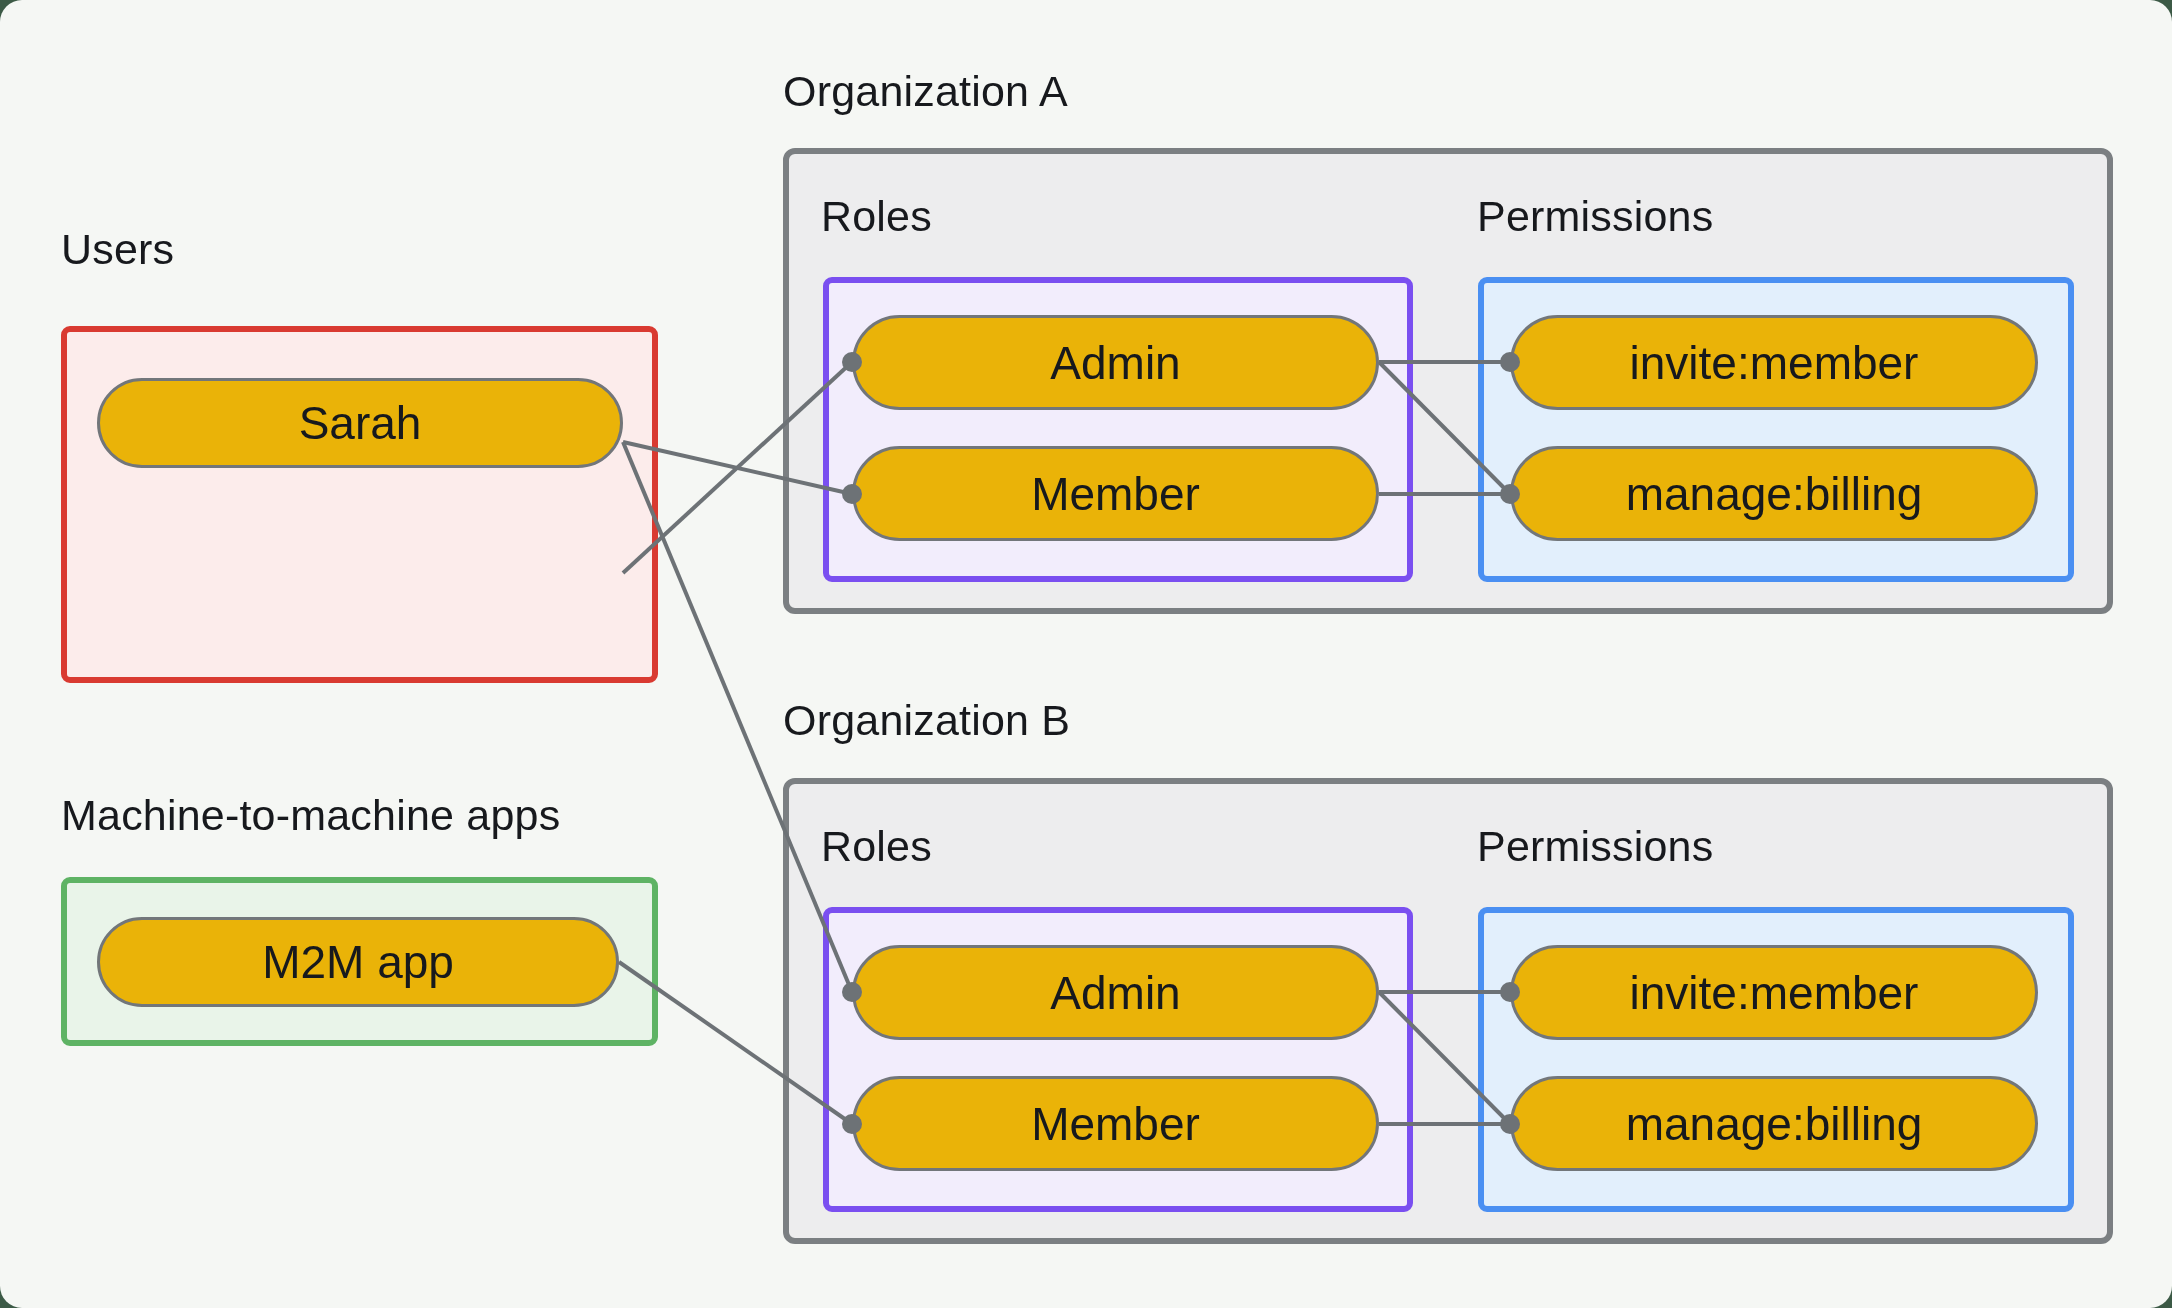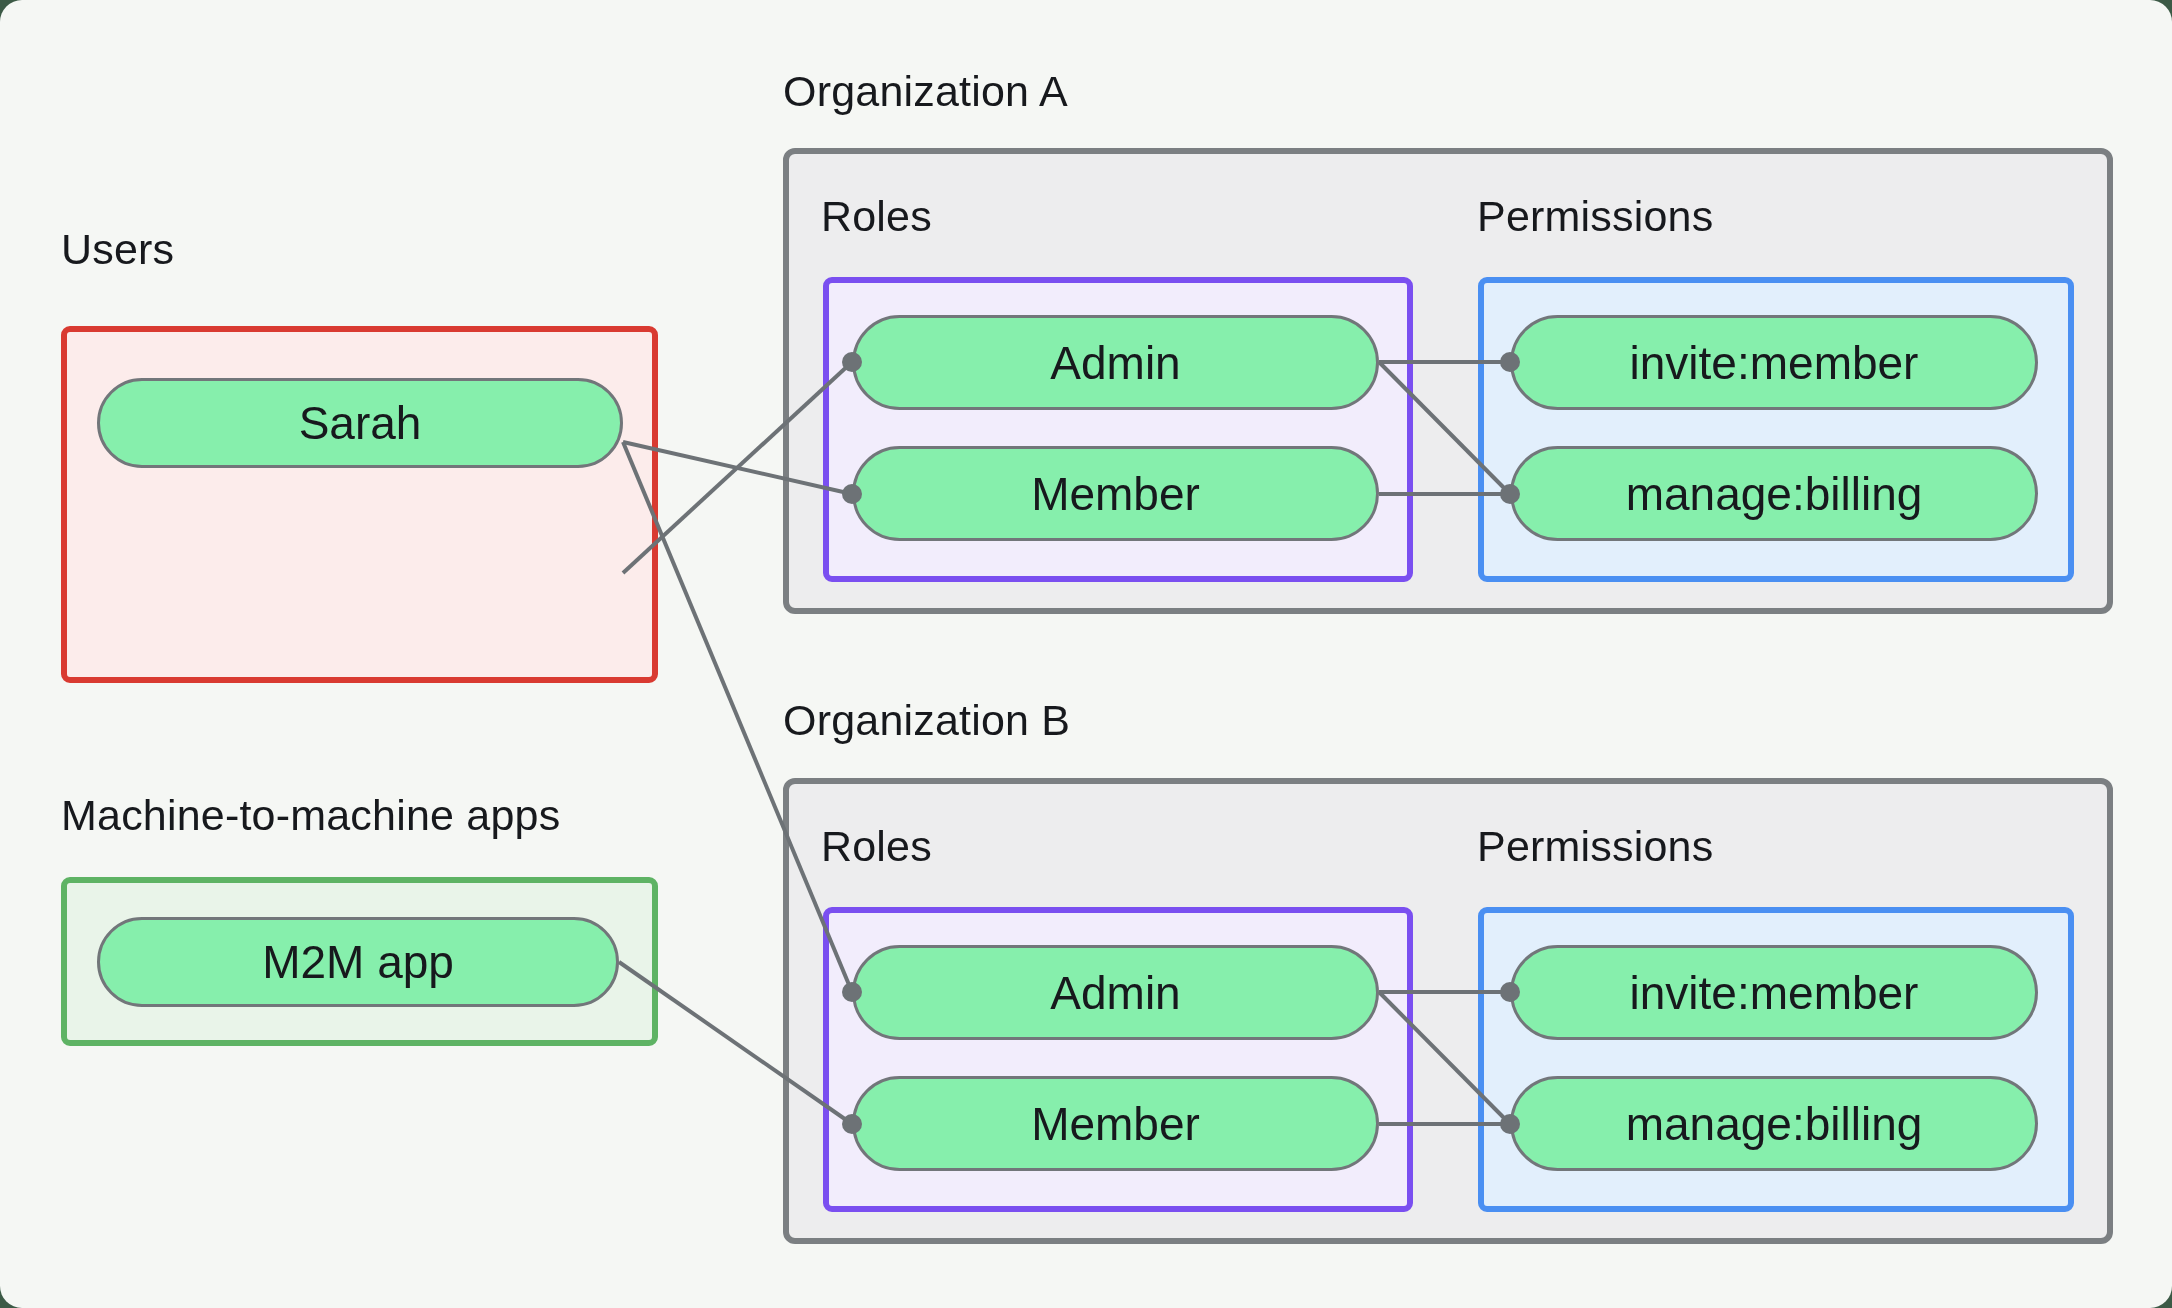--- a/index.html
+++ b/index.html
@@ -18,21 +18,21 @@
     position:absolute;color:#17191d;font-size:43px;line-height:1.1;
     letter-spacing:0.2px;white-space:nowrap;z-index:5;
   }
   .group{position:absolute;border-radius:9px;z-index:1;}
   .group.users{border:6px solid #d93a31;background:#fceceb;}
   .group.m2m{border:6px solid #5eb364;background:#e9f4e9;}
   .group.org{border:6px solid #7b7f82;border-radius:12px;background:#ededee;}
   .group.roles{border:6px solid #7a4ff0;background:#f2edfc;}
   .group.perms{border:6px solid #4a8ff2;background:#e2effc;}
   .pill{
-    position:absolute;background:#86efac;border:3px solid #72767a;
+    position:absolute;background:#eab308;border:3px solid #72767a;
     border-radius:999px;display:flex;align-items:center;justify-content:center;
     color:#17191d;font-size:46px;z-index:3;white-space:nowrap;
   }
   svg.layer{position:absolute;left:0;top:0;z-index:2;pointer-events:none;}
   svg.layer.dots{z-index:4;}
 </style>
 </head>
 <body>
 
 <div class="panel">

